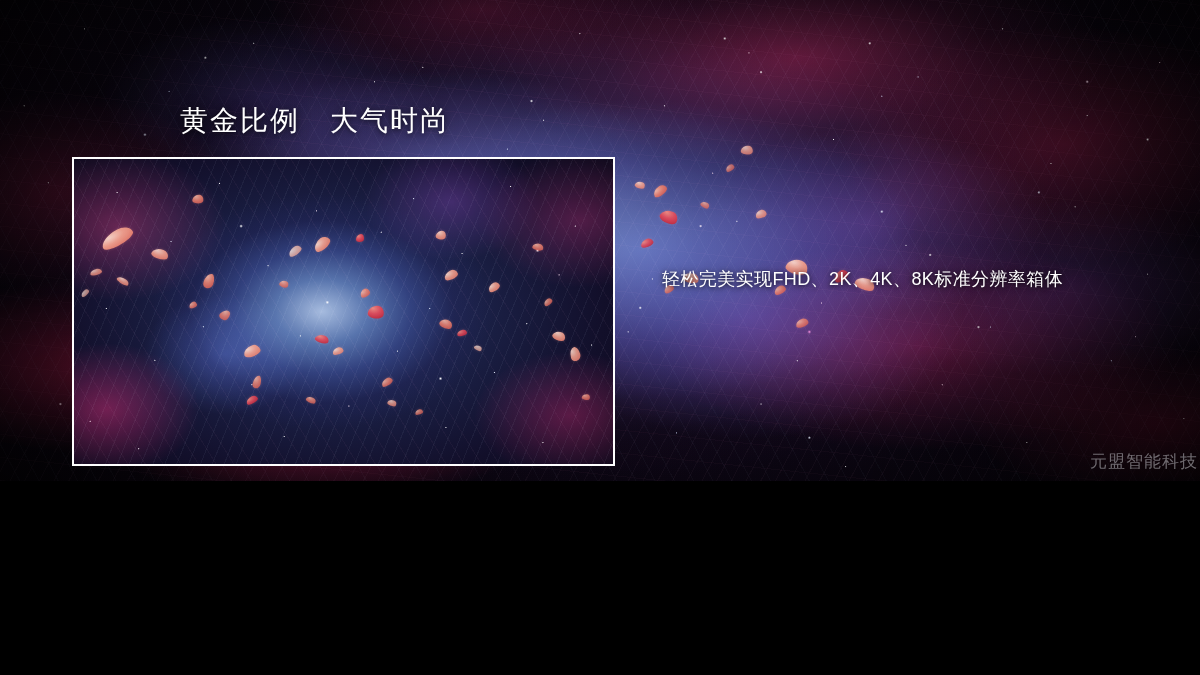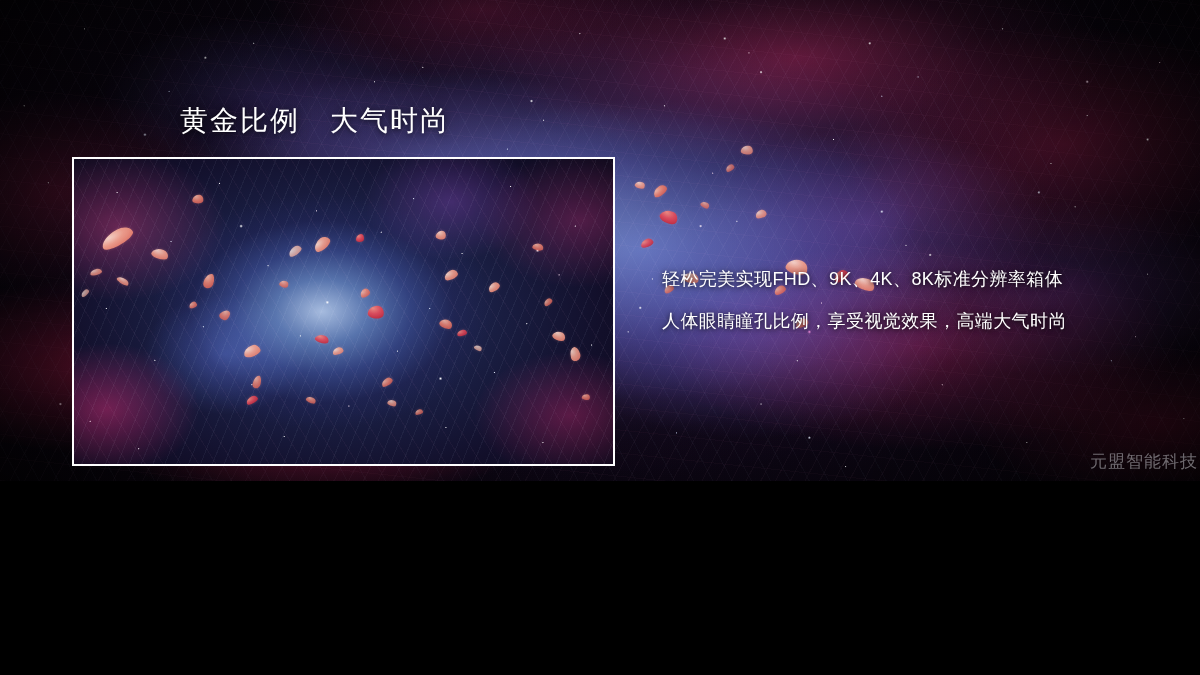--- a/index.html
+++ b/index.html
@@ -378,19 +378,18 @@
         <div class="petal" style="left: 78%; top: 42%; width: 12px; height: 8px; opacity: 0.9; transform: translate(-50%, -50%) rotate(-28deg); background: radial-gradient(90% 80% at 28% 26%, rgb(251, 216, 204) 0%, rgb(242, 161, 142) 52%, rgb(232, 128, 111) 100%); box-shadow: rgba(255, 170, 160, 0.3) 0px 0px 3px;"></div>
         <div class="petal" style="left: 86%; top: 29%; width: 11px; height: 7px; opacity: 0.85; transform: translate(-50%, -50%) rotate(16deg); background: radial-gradient(90% 80% at 28% 26%, rgb(246, 183, 165) 0%, rgb(234, 130, 112) 52%, rgb(214, 95, 86) 100%); box-shadow: rgba(255, 170, 160, 0.3) 0px 0px 3px;"></div>
         <div class="petal" style="left: 88%; top: 47%; width: 9px; height: 6px; opacity: 0.82; transform: translate(-50%, -50%) rotate(-34deg); background: radial-gradient(90% 80% at 28% 26%, rgb(246, 183, 165) 0%, rgb(234, 130, 112) 52%, rgb(214, 95, 86) 100%); box-shadow: rgba(255, 170, 160, 0.3) 0px 0px 3px;"></div>
         <div class="petal" style="left: 90%; top: 58%; width: 13px; height: 9px; opacity: 0.9; transform: translate(-50%, -50%) rotate(24deg); background: radial-gradient(90% 80% at 28% 26%, rgb(251, 216, 204) 0%, rgb(242, 161, 142) 52%, rgb(232, 128, 111) 100%); box-shadow: rgba(255, 170, 160, 0.3) 0px 0px 3px;"></div>
         <div class="petal" style="left: 93%; top: 64%; width: 10px; height: 14px; opacity: 0.88; transform: translate(-50%, -50%) rotate(-18deg); background: radial-gradient(90% 80% at 28% 26%, rgb(251, 216, 204) 0%, rgb(242, 161, 142) 52%, rgb(232, 128, 111) 100%); box-shadow: rgba(255, 170, 160, 0.3) 0px 0px 3px;"></div>
         <div class="petal" style="left: 95%; top: 78%; width: 8px; height: 6px; opacity: 0.8; transform: translate(-50%, -50%) rotate(12deg); background: radial-gradient(90% 80% at 28% 26%, rgb(246, 183, 165) 0%, rgb(234, 130, 112) 52%, rgb(214, 95, 86) 100%); box-shadow: rgba(255, 170, 160, 0.3) 0px 0px 3px;"></div>
       </div>
   </div>
 
   <div id="body-text">
-    <div class="body-line">轻松完美实现FHD、9K、4K、8K标准分辨率箱体</div>
-    <div class="body-line">人体眼睛瞳孔比例，享受视觉效果，高端大气时尚</div>
+    <div class="body-line">轻松完美实现FHD、2K、4K、8K标准分辨率箱体</div>
   </div>
 
   <div id="watermark">元盟智能科技</div>
 
 </div>
 
 </body></html>

